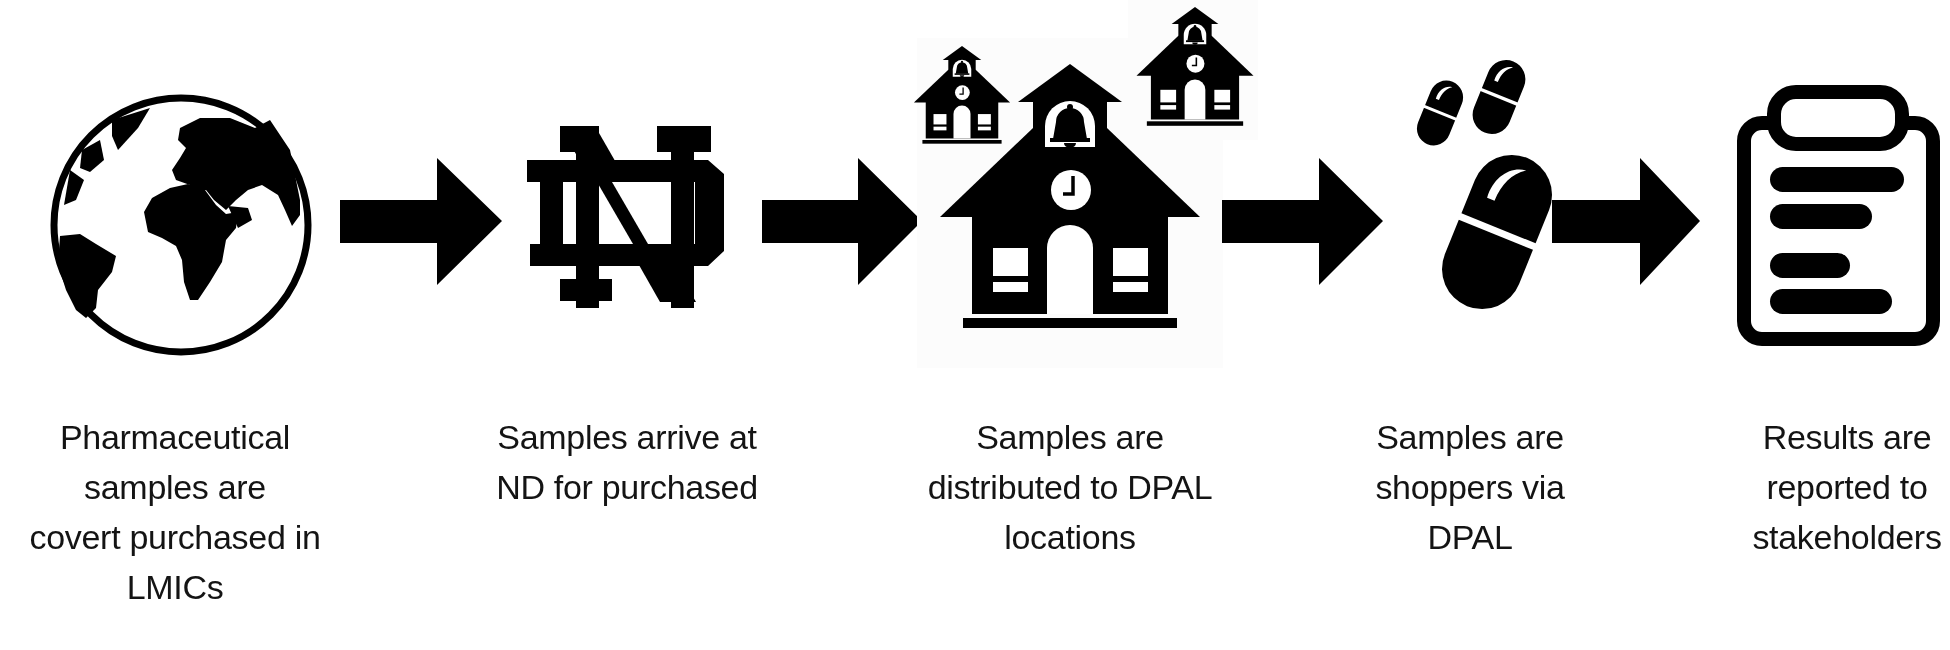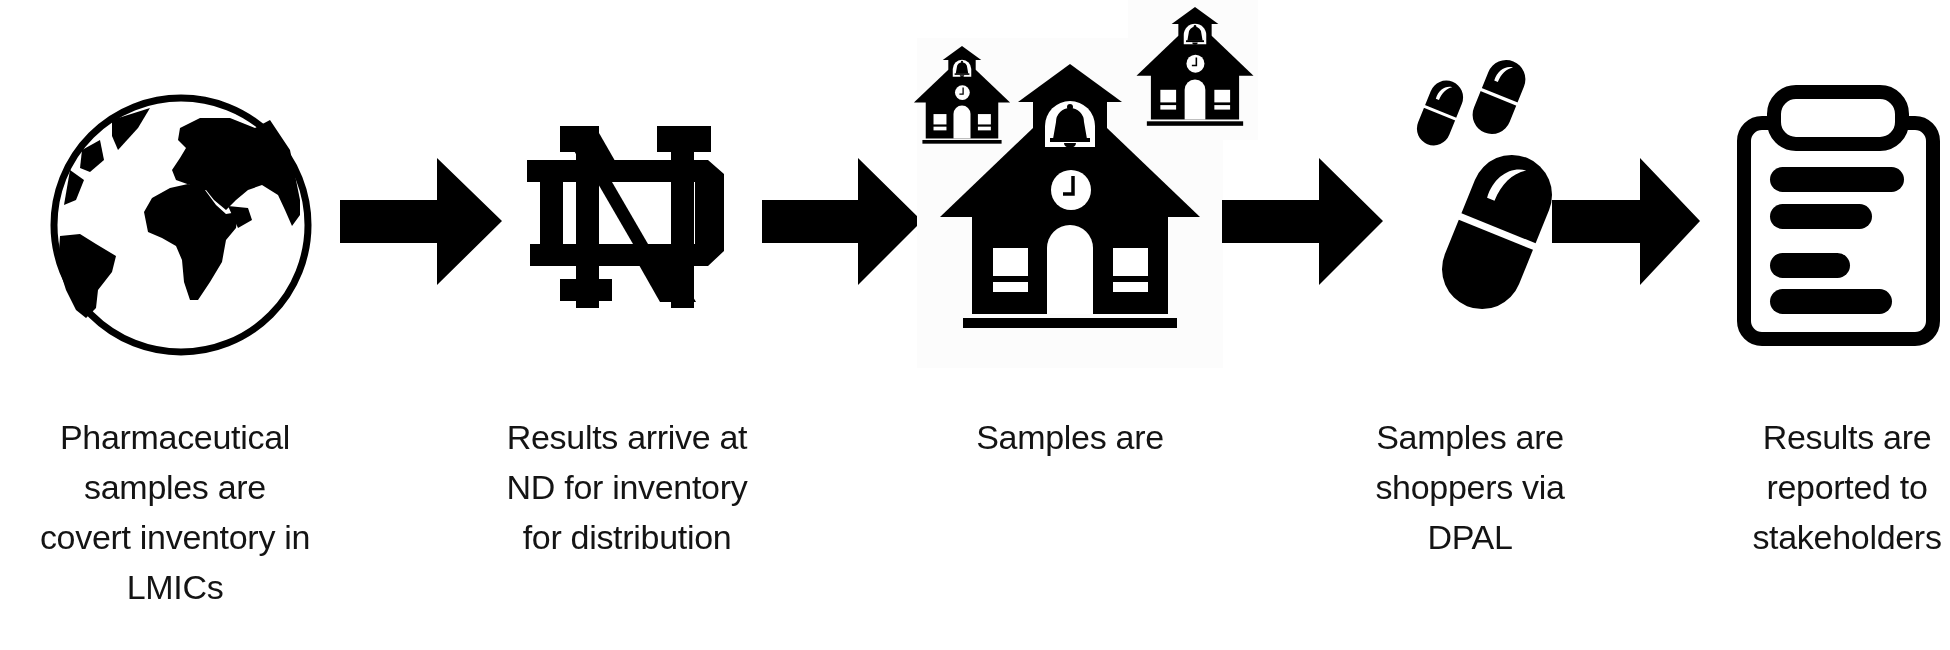--- a/index.html
+++ b/index.html
@@ -142,32 +142,33 @@
       <rect x="1770" y="167" width="134" height="25" rx="12.5" fill="#000"></rect>
       <rect x="1770" y="204" width="102" height="25" rx="12.5" fill="#000"></rect>
       <rect x="1770" y="253" width="80" height="25" rx="12.5" fill="#000"></rect>
       <rect x="1770" y="289" width="122" height="25" rx="12.5" fill="#000"></rect>
     </g>
   </svg>
 
   <div class="caption" style="left:175px;">
     <span>Pharmaceutical</span>
     <span>samples are</span>
-    <span>covert inventory in</span>
+    <span>covert purchased in</span>
     <span>LMICs</span>
   </div>
 
   <div class="caption" style="left:627px;">
-    <span>Results arrive at</span>
-    <span>ND for inventory</span>
-    <span>for distribution</span>
+    <span>Samples arrive at</span>
+    <span>ND for purchased</span>
   </div>
 
   <div class="caption" style="left:1070px;">
     <span>Samples are</span>
+    <span>distributed to DPAL</span>
+    <span>locations</span>
   </div>
 
   <div class="caption" style="left:1470px;">
     <span>Samples are</span>
     <span>shoppers via</span>
     <span>DPAL</span>
   </div>
 
   <div class="caption" style="left:1847px;">
     <span>Results are</span>

